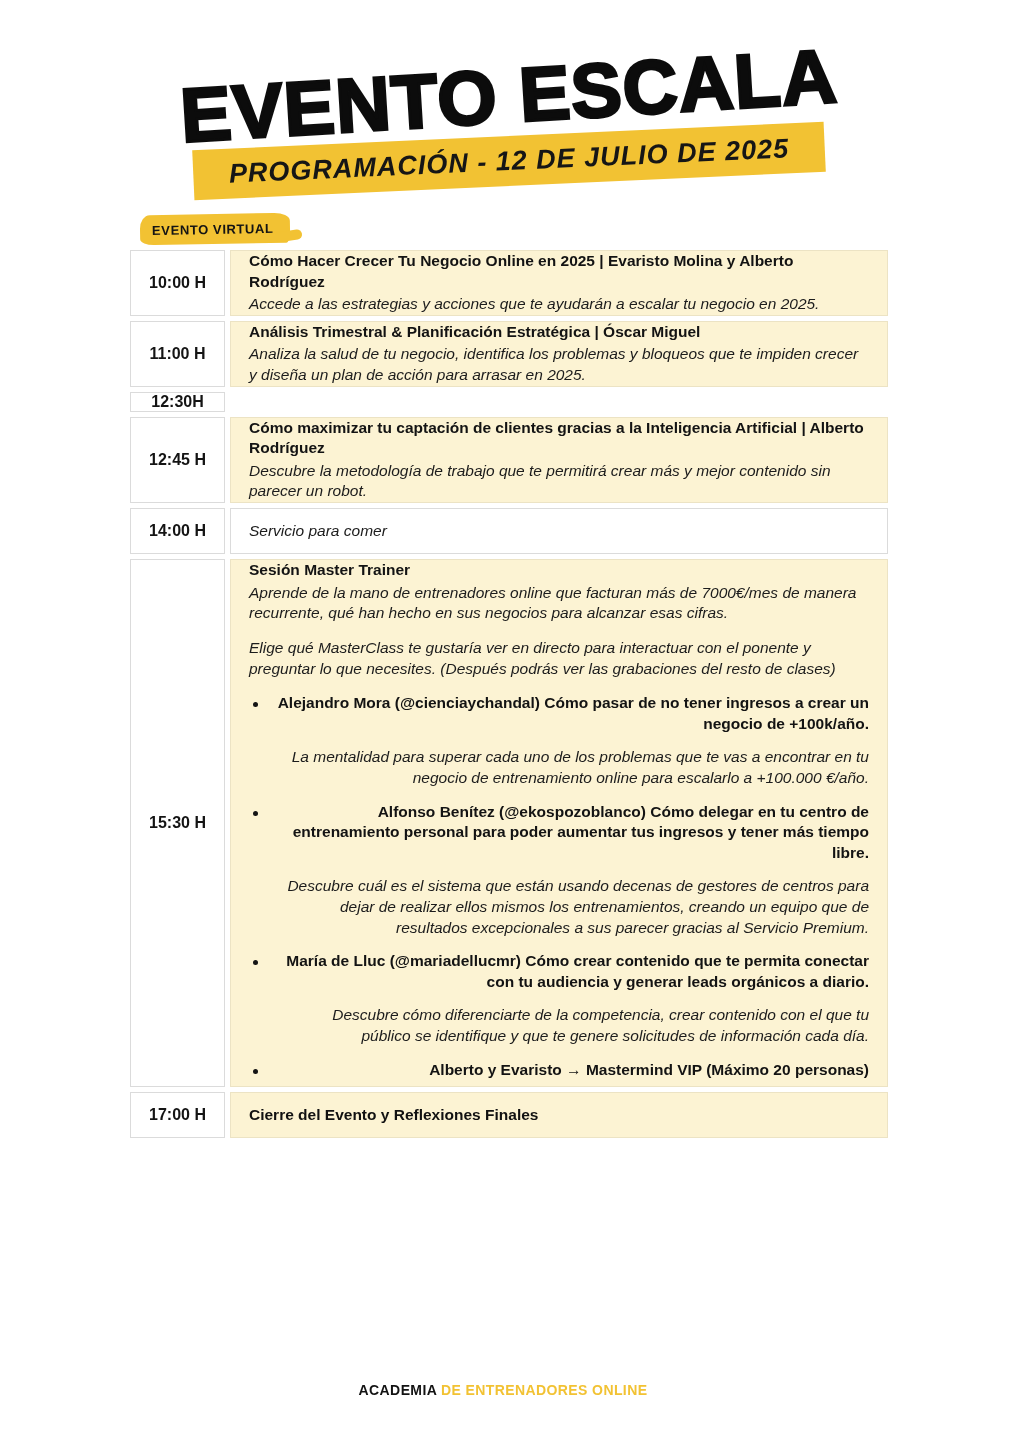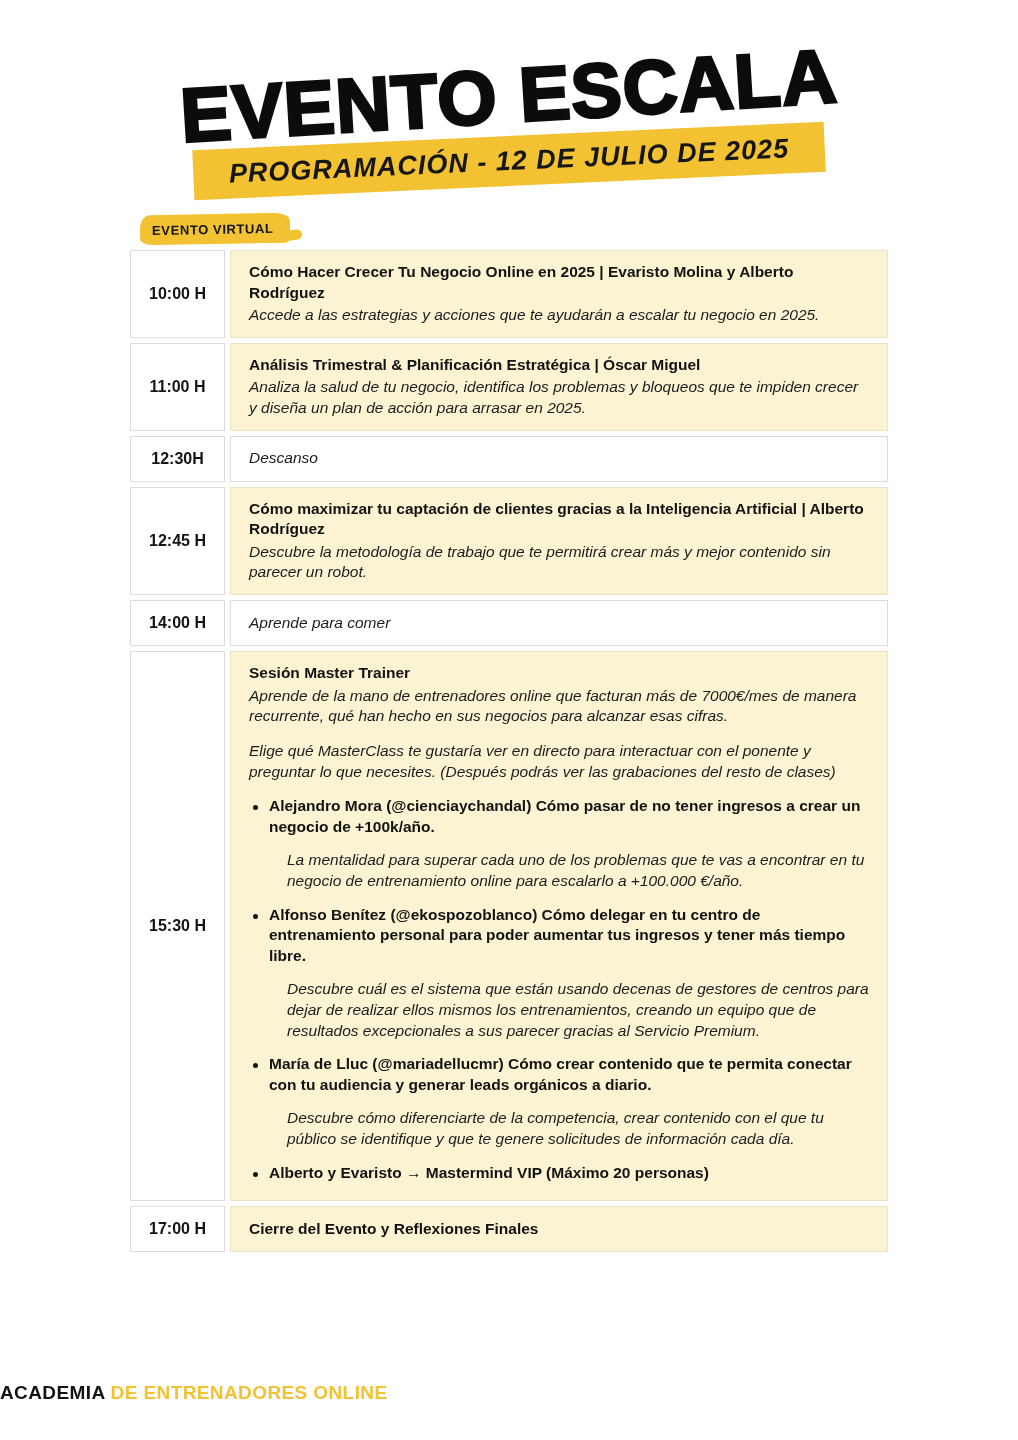--- a/index.html
+++ b/index.html
@@ -82,21 +82,21 @@
     background: #ffffff;
     border: 1.5px solid #dbdbdb;
     display: flex; align-items: center; justify-content: center;
     font-size: 16px;
     font-weight: bold;
     color: #141414;
     text-align: left;
   }
   .content-cell {
     border: 1.5px solid #dbdbdb;
-    padding: 11px 18px;
+    padding: 0 18px;
     font-size: 15.5px;
     line-height: 1.33;
   }
   .content-cell.session, .content-cell.closing { background: #fcf3d3; border-color: #ece3c4; }
   .content-cell.break {
     background: #ffffff;
     display: flex; align-items: center;
     min-height: 46px;
     font-style: italic;
     color: #1c1c1c;
@@ -108,20 +108,21 @@
   }
   .s-title { font-weight: bold; color: #131313; margin-bottom: 2px; }
   .s-desc  { font-style: italic; color: #1c1c1c; }
   .content-cell.master .s-title { margin-bottom: 2px; }
   .content-cell.master .s-desc  { margin-bottom: 14px; }
   .mt-list { list-style: none; margin-top: 2px; }
   .mt-list li {
     position: relative;
     padding-left: 20px;
     margin-bottom: 13px;
+    text-align: right;
   }
   .mt-list li::before {
     content: "";
     position: absolute;
     left: 4px; top: 9px;
     width: 5px; height: 5px;
     border-radius: 50%;
     background: #141414;
   }
   .b-title { font-weight: bold; color: #131313; }
@@ -131,21 +132,22 @@
     margin-top: 13px;
     margin-left: 18px;
   }
   .b-detail:empty { display: none; }
   .mt-list li:last-child { margin-bottom: 6px; }
 
   
   .footer {
     position: absolute;
     left: 0; right: 12px; top: 1382px;
-    font-size: 19px;
+    text-align: center;
+    font-size: 14px;
     font-weight: bold;
     letter-spacing: 0.4px;
     white-space: nowrap;
   }
   .brand-black  { color: #131313; }
   .brand-yellow { color: #f2c233; }
 </style>
 </head>
 <body>
 
@@ -174,34 +176,33 @@
     <div class="row">
       <div class="time-cell">11:00 H</div>
       <div class="content-cell session">
         <p class="s-title">Análisis Trimestral &amp; Planificación Estratégica | Óscar Miguel</p>
         <p class="s-desc">Analiza la salud de tu negocio, identifica los problemas y bloqueos que te impiden crecer y diseña un plan de acción para arrasar en 2025.</p>
       </div>
     </div>
 
     <div class="row">
       <div class="time-cell">12:30H</div>
-      <div class="content-cell break">Descanso</div>
     </div>
 
     <div class="row">
       <div class="time-cell">12:45 H</div>
       <div class="content-cell session">
         <p class="s-title">Cómo maximizar tu captación de clientes gracias a la Inteligencia Artificial | Alberto Rodríguez</p>
         <p class="s-desc">Descubre la metodología de trabajo que te permitirá crear más y mejor contenido sin parecer un robot.</p>
       </div>
     </div>
 
     <div class="row">
       <div class="time-cell">14:00 H</div>
-      <div class="content-cell break">Aprende para comer</div>
+      <div class="content-cell break">Servicio para comer</div>
     </div>
 
     <div class="row">
       <div class="time-cell">15:30 H</div>
       <div class="content-cell session master">
         <p class="s-title">Sesión Master Trainer</p>
         <p class="s-desc">Aprende de la mano de entrenadores online que facturan más de 7000€/mes de manera recurrente, qué han hecho en sus negocios para alcanzar esas cifras.</p>
         <p class="s-desc">Elige qué MasterClass te gustaría ver en directo para interactuar con el ponente y preguntar lo que necesites. (Después podrás ver las grabaciones del resto de clases)</p>
         <ul class="mt-list">
           <li>

